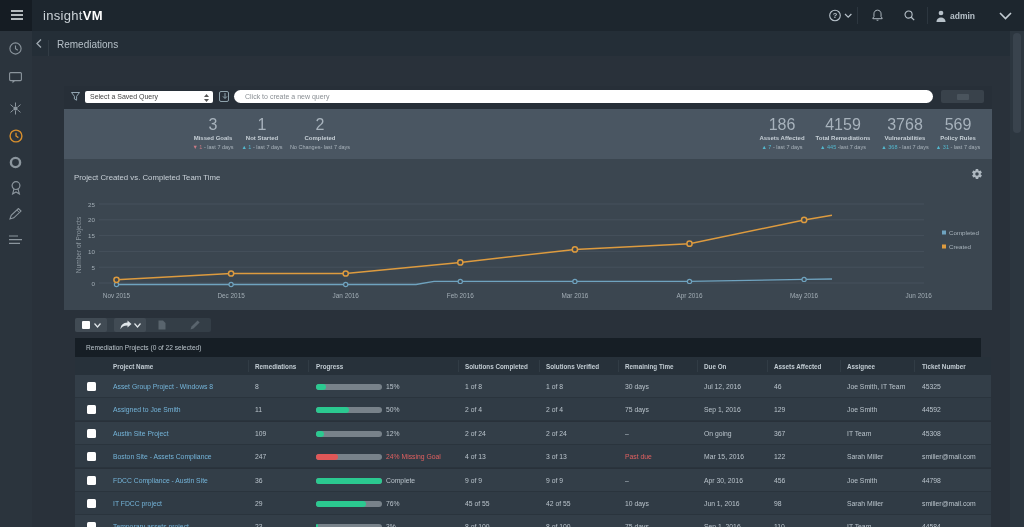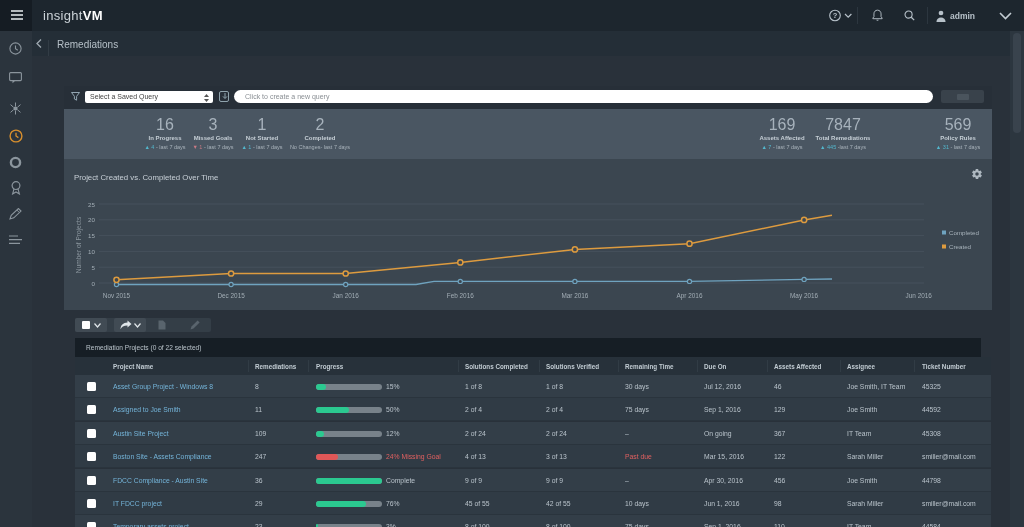--- a/index.html
+++ b/index.html
@@ -165,59 +165,59 @@
     </svg>
   </div>
   <div class="abs" id="searchbox">
       <span>Click to create a new query</span>
     </div>
   <div class="abs" id="gobtn">
       <span style="position:absolute;left:16px;top:3.5px;width:12px;height:6px;border-radius:1px;background:#4a545d;display:block"></span>
     </div>
 
   <div class="abs" id="statsbar">
-    <div class="abs stat" style="left:65px;width:72px">
-      <div class="num">16</div>
-        <div class="lbl">In Progress</div>
-      <div class="sub"><span class="up">▲ 4</span> - last 7 days</div>
-    </div>
     <div class="abs stat" style="left:113px;width:72px">
       <div class="num">3</div>
         <div class="lbl">Missed Goals</div>
       <div class="sub"><span class="dn">▼ 1</span> - last 7 days</div>
     </div>
     <div class="abs stat" style="left:162px;width:72px">
       <div class="num">1</div>
         <div class="lbl">Not Started</div>
       <div class="sub"><span class="up">▲ 1</span> - last 7 days</div>
     </div>
     <div class="abs stat" style="left:211px;width:90px">
       <div class="num">2</div>
         <div class="lbl">Completed</div>
       <div class="sub">No Changes- last 7 days</div>
     </div>
     <div class="abs stat" style="left:680px;width:76px">
-      <div class="num">169</div>
+      <div class="num">186</div>
         <div class="lbl">Assets Affected</div>
       <div class="sub"><span class="up">▲ 7</span> - last 7 days</div>
     </div>
     <div class="abs stat" style="left:736px;width:86px">
-      <div class="num">7847</div>
+      <div class="num">4159</div>
         <div class="lbl">Total Remediations</div>
       <div class="sub"><span class="up">▲ 445</span> -last 7 days</div>
+    </div>
+    <div class="abs stat" style="left:800px;width:82px">
+      <div class="num">3768</div>
+        <div class="lbl">Vulnerabilities</div>
+      <div class="sub"><span class="up">▲ 368</span> - last 7 days</div>
     </div>
     <div class="abs stat" style="left:856px;width:76px">
       <div class="num">569</div>
         <div class="lbl">Policy Rules</div>
       <div class="sub"><span class="up">▲ 31</span> - last 7 days</div>
     </div>
   </div>
 
   <div class="abs" id="chartpanel">
-    <div class="abs" id="charttitle">Project Created vs. Completed Over Time</div>
+    <div class="abs" id="charttitle">Project Created vs. Completed Team Time</div>
     <svg class="abs" style="left:907px;top:9px" width="12" height="12" viewBox="0 0 24 24">
       <path fill="#aeb8c0" d="M19.4 13c0-.3.1-.6.1-1s0-.7-.1-1l2.1-1.6c.2-.2.2-.4.1-.6l-2-3.4c-.1-.2-.4-.3-.6-.2l-2.5 1a7 7 0 0 0-1.7-1l-.4-2.6c0-.2-.2-.4-.5-.4h-4c-.2 0-.4.2-.5.4l-.4 2.6a7 7 0 0 0-1.7 1l-2.5-1c-.2-.1-.5 0-.6.2l-2 3.4c-.1.2-.1.5.1.6L4.5 11c0 .3-.1.6-.1 1s0 .7.1 1l-2.1 1.6c-.2.2-.2.4-.1.6l2 3.4c.1.2.4.3.6.2l2.5-1a7 7 0 0 0 1.7 1l.4 2.6c0 .2.2.4.5.4h4c.2 0 .4-.2.5-.4l.4-2.6a7 7 0 0 0 1.7-1l2.5 1c.2.1.5 0 .6-.2l2-3.4c.1-.2.1-.5-.1-.6zM12 15.5a3.5 3.5 0 1 1 0-7 3.5 3.5 0 0 1 0 7z"></path>
     </svg>
     <svg class="abs" style="left:0;top:0" width="928" height="153" viewBox="0 0 928 153">
 
       <g stroke="#46515c" stroke-width="1">
         <path d="M35 45H860M35 60.8H860M35 76.6H860M35 92.4H860M35 108.2H860M35 124H860"></path>
       </g>
       <g font-family="Liberation Sans" font-size="6.2" fill="#a2adb5" text-anchor="end">
         <text x="31" y="47.5">25</text>

